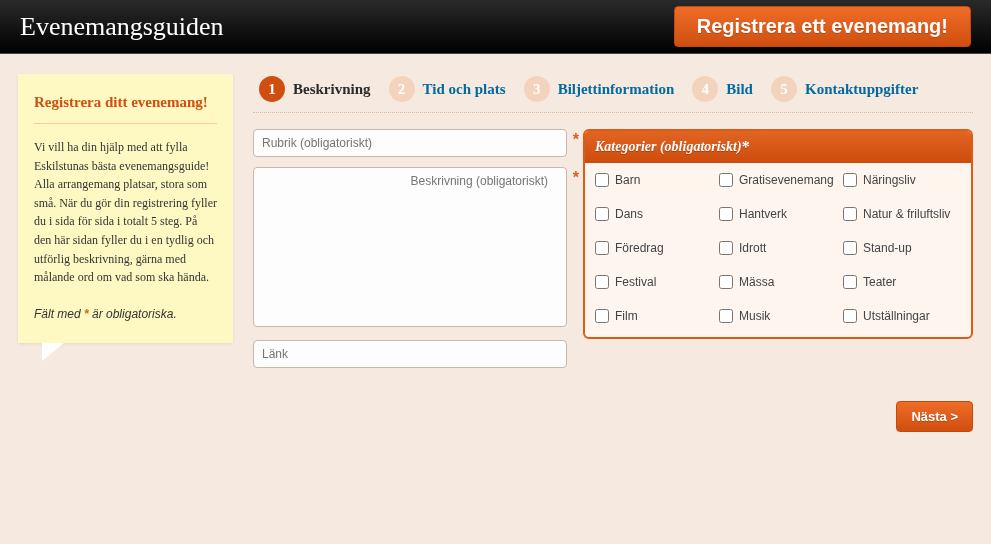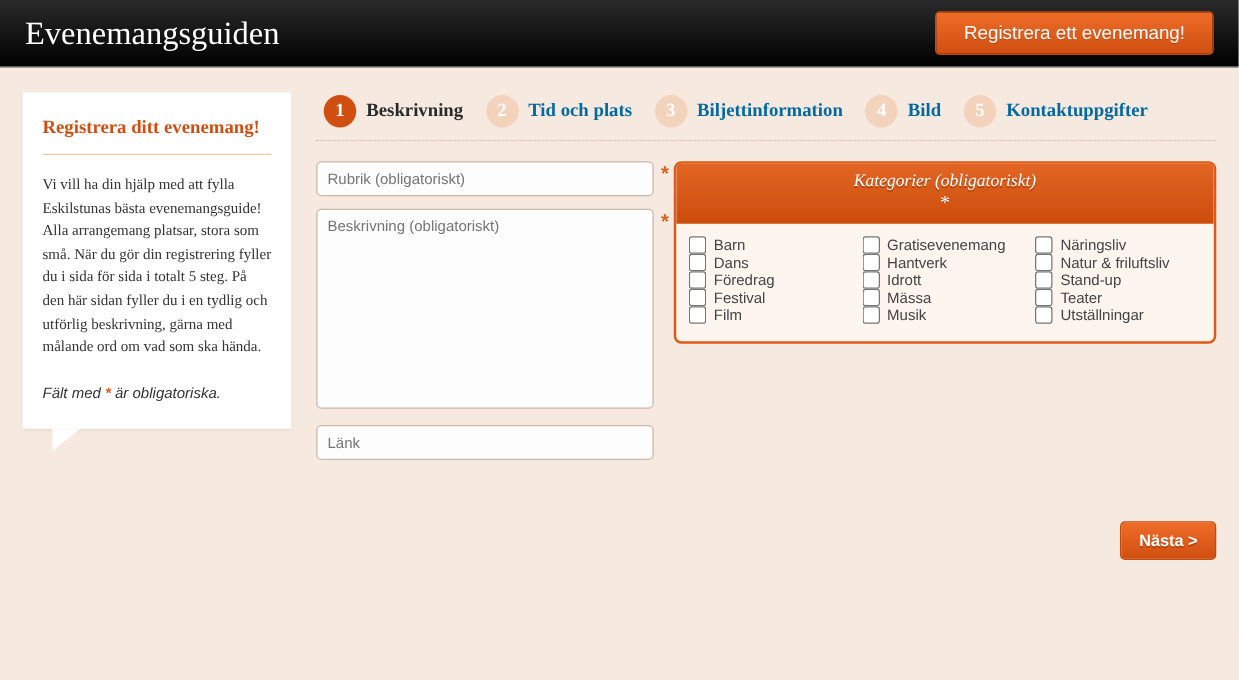--- a/index.html
+++ b/index.html
@@ -27,39 +27,39 @@
   .site-title {
     font-family: Georgia, 'Times New Roman', serif;
     font-size: 26px;
     color: #fff;
     font-weight: normal;
   }
   .register-btn {
     background: #e05c1a;
     background: linear-gradient(#ef6c28, #d04f10);
     color: #fff;
-    font-weight: normal;
-    font-size: 15px;
+    font-weight: bold;
+    font-size: 20px;
     border: 1px solid #c24a0e;
     border-radius: 4px;
     padding: 8px 22px;
     cursor: pointer;
     text-shadow: 0 1px 0 rgba(0,0,0,0.2);
   }
 
   .content {
     display: flex;
     padding: 20px 18px 60px 18px;
     align-items: flex-start;
     gap: 20px;
   }
 
   .sidebar {
     width: 215px;
-    background: #ffffff;
+    background: #fef9c3;
     padding: 18px 16px 22px 16px;
     position: relative;
     box-shadow: 0 1px 3px rgba(0,0,0,0.08);
   }
   .sidebar::after {
     content: "";
     position: absolute;
     left: 24px;
     bottom: -18px;
     width: 0; height: 0;
@@ -126,42 +126,42 @@
   .step.active .step-label { color: #2a2a2a; }
   .step:not(.active) .step-num { background: #f4d3bc; color: #fff; }
   .step:not(.active) .step-label { color: #0369a1; }
 
   .form-row {
     display: flex;
     gap: 16px;
     align-items: flex-start;
   }
   .left-col {
-    width: 270px;
+    width: 314px;
     display: flex;
     flex-direction: column;
     gap: 10px;
   }
   .right-col {
     flex: 1;
   }
 
   .field-wrap { position: relative; }
   .text-input, .text-area {
     width: 100%;
     border: 1px solid #c9b8a9;
     border-radius: 4px;
     padding: 6px 18px 6px 8px;
     font-size: 12px;
     font-family: Arial, sans-serif;
     color: #666;
     background: #fdfdfd;
   }
   .text-input { height: 28px; }
-  .text-area { height: 160px; resize: none; }
+  .text-area { height: 160px; resize: none; text-align: right; }
   .field-star {
     position: absolute;
     right: -12px;
     top: 2px;
     color: #e05c1a;
     font-weight: bold;
     font-size: 16px;
   }
 
   .categories {
@@ -169,59 +169,58 @@
     border-radius: 6px;
     background: #fdf5ee;
     position: relative;
     overflow: hidden;
   }
   .cat-header {
     background: #d04f10;
     background: linear-gradient(#e26524, #cc4c0c);
     color: #fff;
     font-family: Georgia, serif;
-    font-weight: normal;
+    font-weight: bold;
     font-style: italic;
     font-size: 14px;
     padding: 7px 10px;
     text-shadow: 0 1px 0 rgba(0,0,0,0.25);
     display: flex;
     align-items: center;
-    flex-direction: column;
   }
   .cat-header .hstar { color: #fff; font-style: normal; font-size: 16px; }
 
   .cat-body {
     display: flex;
     padding: 10px 10px 14px 10px;
     gap: 6px;
   }
   .cat-col {
     flex: 1;
     display: flex;
     flex-direction: column;
-    gap: 0;
+    gap: 20px;
   }
   .cat-item {
     display: flex;
     align-items: center;
     gap: 6px;
     font-size: 12px;
     color: #444;
     cursor: pointer;
   }
   .cat-item input[type=checkbox] {
     width: 14px; height: 14px;
     cursor: pointer;
   }
 
   .next-btn {
     position: absolute;
     right: 0;
-    bottom: 0;
+    bottom: 16px;
     background: linear-gradient(#ef6c28, #d04f10);
     color: #fff;
     font-weight: bold;
     font-size: 13px;
     border: 1px solid #c24a0e;
     border-radius: 4px;
     padding: 7px 14px;
     cursor: pointer;
     text-shadow: 0 1px 0 rgba(0,0,0,0.2);
   }

